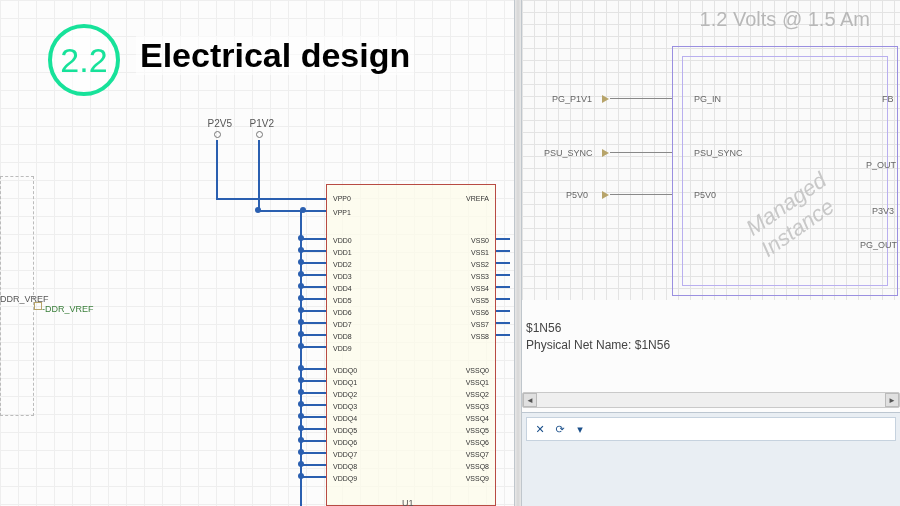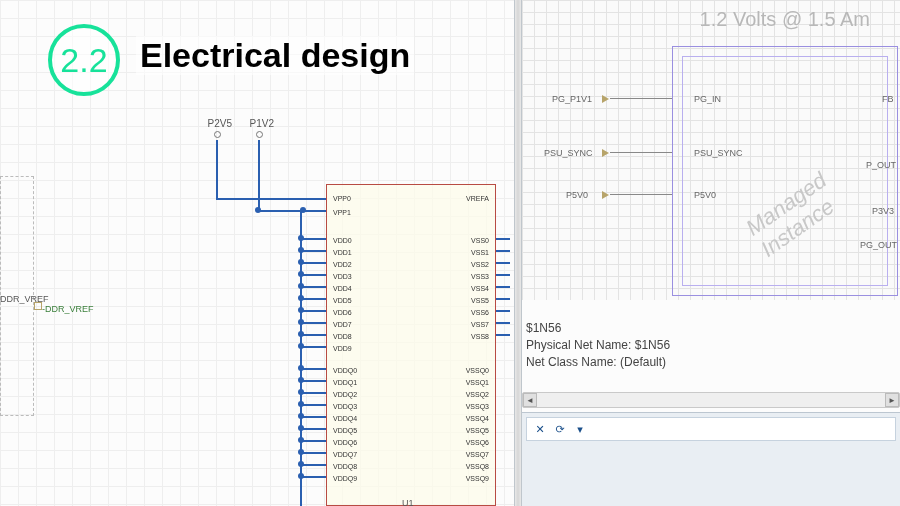--- a/index.html
+++ b/index.html
@@ -391,24 +391,20 @@
     <div class="rnet" style="left:350px;top:206px;">P3V3</div>
     <div class="rnet" style="left:338px;top:240px;">PG_OUT</div>
   </div>
 
   <div class="netinfo">
     <div>$1N56</div>
     <div>
       <span>Physical Net Name:</span>
       <span>$1N56</span>
     </div>
-    <div>
-      <span>Net Class Name:</span>
-      <span>(Default)</span>
-    </div>
   </div>
 
   <div class="hscroll">
     <div class="thumb-l">◄</div>
     <div class="thumb-r">►</div>
   </div>
 
   <div class="searchpanel">
     <div class="row" style="background:#fff;border:1px solid #c6d2de;margin:4px;">
       <div class="iconbtn">✕</div>

